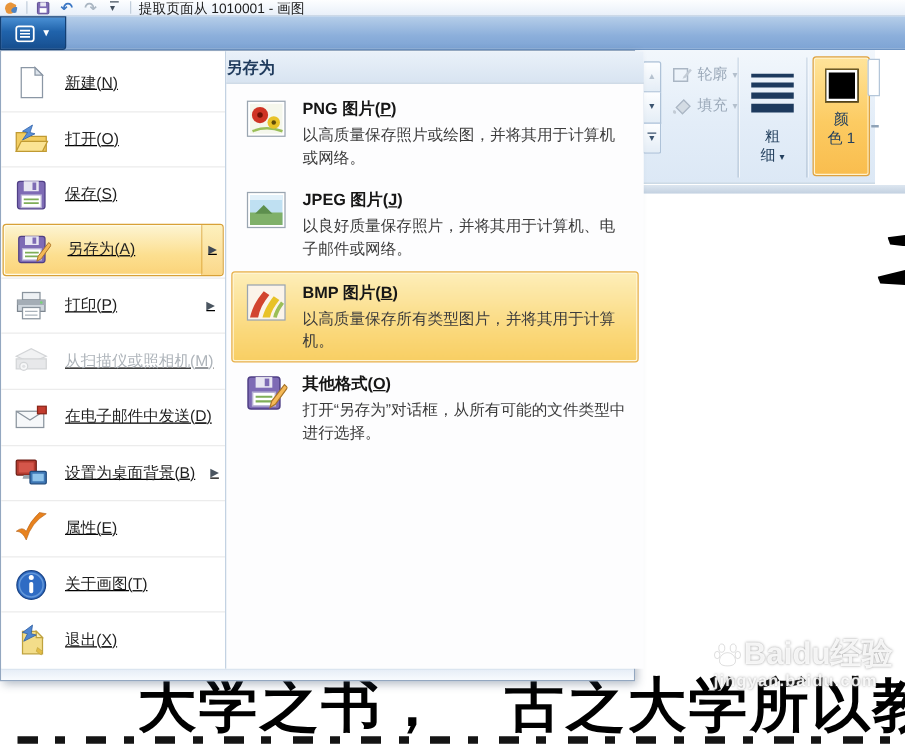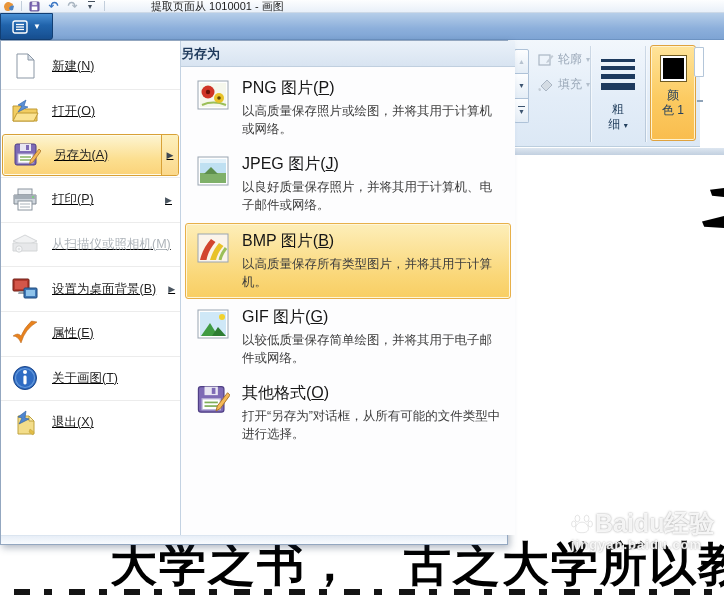--- a/index.html
+++ b/index.html
@@ -12,21 +12,21 @@
   
   .titlebar {
     position:absolute; left:0; top:0; width:724px; height:13px;
     background:linear-gradient(#fdfeff,#e9f0f9);
     border-bottom:1px solid #cdd9e7;
     display:flex; align-items:center; gap:6px; padding-left:2px;
     overflow:hidden;
   }
   .qat-ico { width:13px; height:11px; display:inline-flex; align-items:center; justify-content:center; }
   .qat-sep { width:1px; height:10px; background:#c2cedb; }
-  .title-text { font-size:11px; color:#1c1c1c; white-space:nowrap;margin-left:40px; }
+  .title-text { font-size:11px; color:#1c1c1c; white-space:nowrap; }
   .undo-glyph { color:#3a76c4; font-size:12px; line-height:10px; font-weight:bold; }
   .redo-glyph { color:#aab6c2; font-size:12px; line-height:10px; font-weight:bold; }
   .qat-caret { font-size:8px; color:#44505e; line-height:8px; }
   .qat-caret i { display:block; width:7px; height:1px; background:#44505e; margin:0 auto 1px; }
   
   .tabstrip {
     position:absolute; left:0; top:13px; width:724px; height:27px;
     background:linear-gradient(#b6cee9,#8cafdb 60%,#7ea4d4);
     border-bottom:1px solid #6d93c2;
   }
@@ -157,21 +157,21 @@
   .sa-header {
     height:26px; flex:0 0 26px; display:flex; align-items:center; 
     font-size:13px; font-weight:bold; color:#1f3a5c;
     background:linear-gradient(#eaf1f9,#d8e4f1);
     border-bottom:1px solid #c0cfdf;
   }
   .sa-list { padding:3px 4px; }
   .sa-row { display:flex; gap:11px; padding:7px 6px 7px 9px; border:1px solid transparent; }
   .sa-icon { width:36px; flex:0 0 36px; display:flex; justify-content:center; }
   .sa-icon svg { width:34px; height:34px; }
-  .sa-title { font-size:16px; font-weight:normal; color:#161616; margin-bottom:3px; }
+  .sa-title { font-size:13px; font-weight:bold; color:#161616; margin-bottom:3px; }
   .sa-desc { font-size:12.5px; color:#3c3c3c; line-height:1.45; width:262px; }
   .sa-hl {
     border:1px solid #e7b04a; border-radius:3px;
     background:linear-gradient(#fdeeb9,#fad778 70%,#f8ce63);
     box-shadow:inset 0 0 0 1px #fff6d8;
   }
   u { text-decoration:underline; }
 </style>
 </head>
 <body>
@@ -320,20 +320,33 @@
           <div class="fm-row">
             <span class="fm-icon">
               <svg viewBox="0 0 28 28">
                 <path d="M2 9h10l2 3h12v12H2z" fill="#f2cd62" stroke="#c09a32"></path>
                 <path d="M2 24l4-8h21l-4 8z" fill="#fbe393" stroke="#c09a32"></path>
                 <path d="M15 3l-8 5 4 1-4 6 10-5-4-1z" fill="#5a8fd6" stroke="#2c5fa8" stroke-width="0.6"></path>
               </svg>
             </span>
             <span class="fm-label">打开(<u>O</u>)</span>
           </div>
+          <div class="fm-row">
+            <span class="fm-icon">
+              <svg viewBox="0 0 28 28">
+                <rect x="3" y="3" width="22" height="22" rx="2" fill="#7e6bb5" stroke="#4f3f85"></rect>
+                <rect x="8" y="3" width="12" height="8" fill="#e8e6f2"></rect>
+                <rect x="15" y="4" width="3" height="6" fill="#7e6bb5"></rect>
+                <rect x="6" y="14" width="16" height="10" fill="#fff" stroke="#b9b3d6"></rect>
+                <line x1="8" y1="17.5" x2="20" y2="17.5" stroke="#7fae58" stroke-width="1.4"></line>
+                <line x1="8" y1="20.5" x2="20" y2="20.5" stroke="#7fae58" stroke-width="1.4"></line>
+              </svg>
+            </span>
+            <span class="fm-label">保存(<u>S</u>)</span>
+          </div>
           <div class="fm-row fm-hl">
             <span class="fm-icon">
               <svg viewBox="0 0 28 28">
                 <rect x="2" y="3" width="21" height="21" rx="2" fill="#7e6bb5" stroke="#4f3f85"></rect>
                 <rect x="7" y="3" width="11" height="7" fill="#e8e6f2"></rect>
                 <rect x="13" y="4" width="3" height="5" fill="#7e6bb5"></rect>
                 <rect x="5" y="13" width="15" height="9" fill="#fff" stroke="#b9b3d6"></rect>
                 <line x1="7" y1="16" x2="18" y2="16" stroke="#7fae58" stroke-width="1.4"></line>
                 <line x1="7" y1="19" x2="18" y2="19" stroke="#7fae58" stroke-width="1.4"></line>
                 <path d="M26 8l2 2-8 11-3.5 2 1-4z" fill="#f5b957" stroke="#a87428" stroke-width="0.8"></path>
@@ -360,20 +373,30 @@
           <div class="fm-row fm-dis">
             <span class="fm-icon">
               <svg viewBox="0 0 28 28">
                 <path d="M2 10l12-6 12 6-12 5z" fill="#e4e9ee" stroke="#aab4bd"></path>
                 <path d="M2 12h24v8H2z" fill="#d0d8df" stroke="#aab4bd"></path>
                 <circle cx="8" cy="18" r="3.2" fill="#eef2f5" stroke="#aab4bd"></circle>
                 <circle cx="8" cy="18" r="1.3" fill="#c2cad2"></circle>
               </svg>
             </span>
             <span class="fm-label">从扫描仪或照相机(<u>M</u>)</span>
+          </div>
+          <div class="fm-row">
+            <span class="fm-icon">
+              <svg viewBox="0 0 28 28">
+                <rect x="2" y="9" width="22" height="13" fill="#f6f8fa" stroke="#8a949e"></rect>
+                <path d="M2 9l11 7 11-7" fill="none" stroke="#8a949e"></path>
+                <rect x="19" y="5" width="7" height="6" fill="#c23b2e" stroke="#8a2417"></rect>
+              </svg>
+            </span>
+            <span class="fm-label">在电子邮件中发送(<u>D</u>)</span>
           </div>
           <div class="fm-row">
             <span class="fm-icon">
               <svg viewBox="0 0 28 28">
                 <rect x="2" y="4" width="16" height="12" rx="1" fill="#b33a2e" stroke="#6e1f16"></rect>
                 <rect x="4" y="6" width="12" height="8" fill="#d4564a"></rect>
                 <path d="M8 16h5l1 3H7z" fill="#9aa4ad"></path>
                 <rect x="13" y="13" width="13" height="10" rx="1" fill="#3e77b5" stroke="#1f4a7c"></rect>
                 <rect x="15" y="15" width="9" height="6" fill="#8fc3ea"></rect>
               </svg>
@@ -456,35 +479,20 @@
                   <path d="M24 29c1-5 3-8 6-12" stroke="#9bbf58" stroke-width="3" fill="none"></path>
                 </svg>
               </span>
               <div class="sa-text">
                 <div class="sa-title">BMP 图片(<u>B</u>)</div>
                 <div class="sa-desc">以高质量保存所有类型图片，并将其用于计算机。</div>
               </div>
             </div>
             <div class="sa-row">
               <span class="sa-icon">
-                <svg viewBox="0 0 34 34">
-                  <rect x="2" y="3" width="30" height="28" fill="#fff" stroke="#9aa5b1"></rect>
-                  <rect x="4" y="5" width="26" height="24" fill="#cfe8f7"></rect>
-                  <path d="M5 29l9-13 8 13z" fill="#3f9b42"></path>
-                  <path d="M16 29l6-9 8 9z" fill="#2e7d32"></path>
-                  <circle cx="26" cy="10" r="3" fill="#f2d22e"></circle>
-                </svg>
-              </span>
-              <div class="sa-text">
-                <div class="sa-title">GIF 图片(<u>G</u>)</div>
-                <div class="sa-desc">以较低质量保存简单绘图，并将其用于电子邮件或网络。</div>
-              </div>
-            </div>
-            <div class="sa-row">
-              <span class="sa-icon">
                 <svg viewBox="0 0 28 28">
                   <rect x="2" y="3" width="21" height="21" rx="2" fill="#7e6bb5" stroke="#4f3f85"></rect>
                   <rect x="7" y="3" width="11" height="7" fill="#e8e6f2"></rect>
                   <rect x="13" y="4" width="3" height="5" fill="#7e6bb5"></rect>
                   <rect x="5" y="13" width="15" height="9" fill="#fff" stroke="#b9b3d6"></rect>
                   <line x1="7" y1="16" x2="18" y2="16" stroke="#7fae58" stroke-width="1.4"></line>
                   <line x1="7" y1="19" x2="18" y2="19" stroke="#7fae58" stroke-width="1.4"></line>
                   <path d="M26 8l2 2-8 11-3.5 2 1-4z" fill="#f5b957" stroke="#a87428" stroke-width="0.8"></path>
                 </svg>
               </span>

